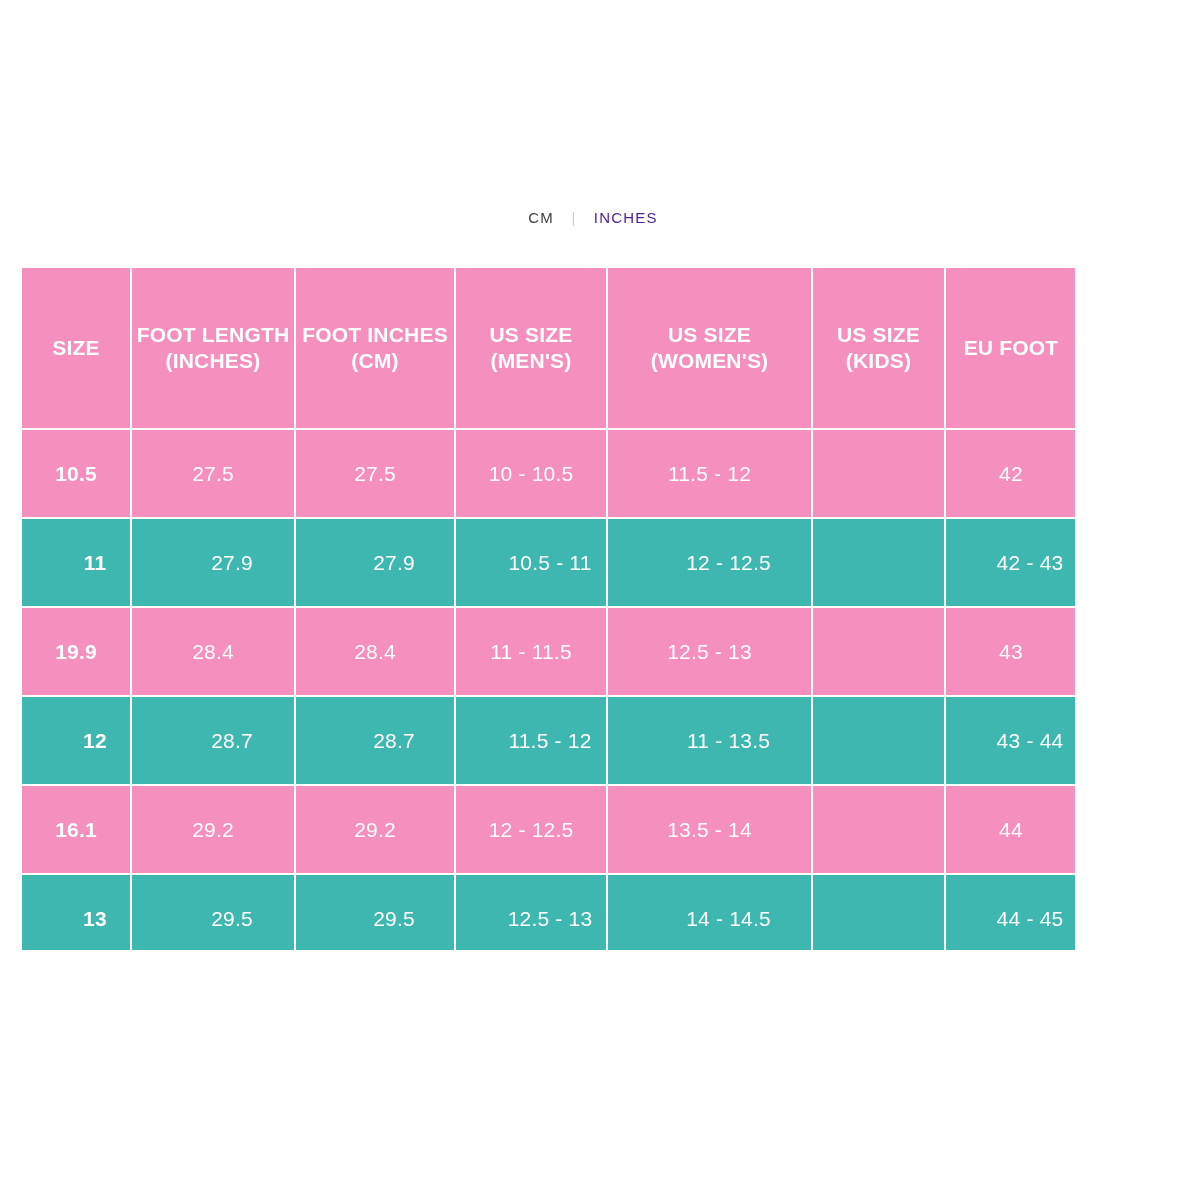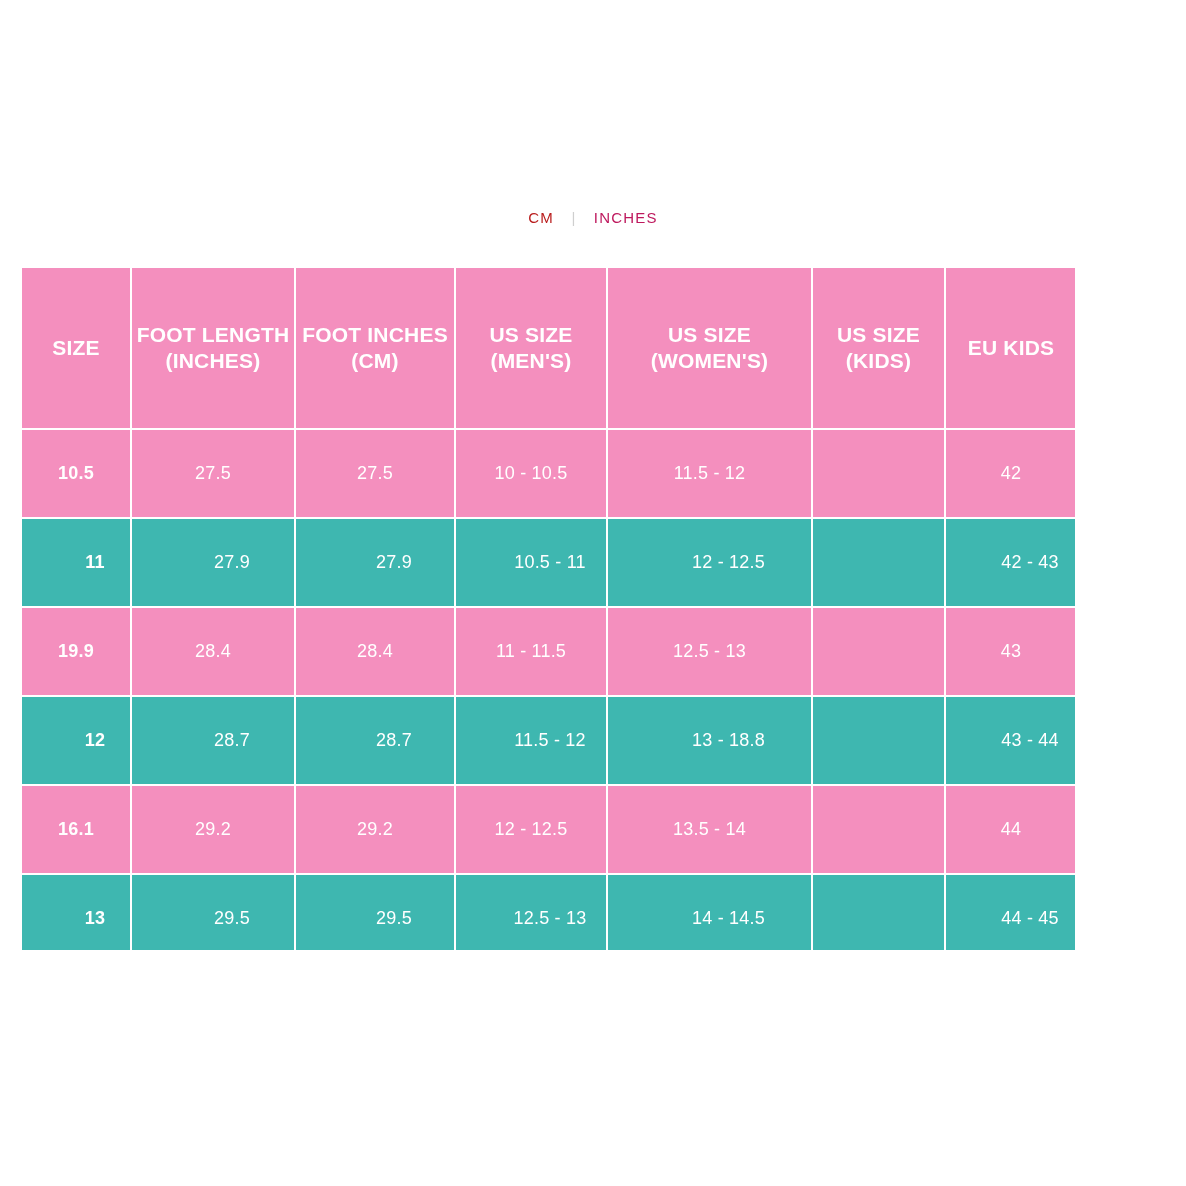--- a/index.html
+++ b/index.html
@@ -25,22 +25,22 @@
     font-size: 15px;
     letter-spacing: 1.2px;
     line-height: 20px;
     white-space: nowrap;
   }
   #unit-toggle .unit {
     display: inline-block;
     vertical-align: middle;
     font-weight: 400;
   }
-  #unit-toggle .unit.active { color: #b91c1c; }
-  #unit-toggle .unit.inactive { color: #be185d; }
+  #unit-toggle .unit.active { color: #404040; }
+  #unit-toggle .unit.inactive { color: #4c1d95; }
   #unit-toggle .sep {
     display: inline-block;
     vertical-align: middle;
     color: #cfcfcf;
     margin: 0 12px;
     font-weight: 300;
   }
 
   
   #size-table-viewport {
@@ -68,21 +68,21 @@
   }
   table.size-table thead th {
     height: 160px;
     font-size: 21px;
     font-weight: bold;
     line-height: 1.22;
     letter-spacing: 0.2px;
   }
   table.size-table tbody td {
     height: 87px;
-    font-size: 18px;
+    font-size: 21px;
     font-weight: 400;
     letter-spacing: 0.2px;
   }
   table.size-table tbody td.size-cell {
     font-weight: bold;
   }
   tr.row-pink th, tr.row-pink td { background: #f48fbe; }
   tr.row-teal th, tr.row-teal td { background: #3eb7b0; padding-left: 42px; }
 
   
@@ -117,21 +117,21 @@
         <col class="c-uk">
     </colgroup>
     <thead>
       <tr class="row-pink">
         <th>SIZE</th>
         <th>FOOT LENGTH (INCHES)</th>
         <th>FOOT INCHES (CM)</th>
         <th>US SIZE (MEN'S)</th>
         <th>US SIZE (WOMEN'S)</th>
         <th>US SIZE (KIDS)</th>
-        <th>EU KIDS</th>
+        <th>EU FOOT</th>
         <th>UK SIZE (MEN'S)</th>
       </tr>
     </thead>
     <tbody>
       <tr class="row-pink">
         <td class="size-cell">10.5</td>
         <td>27.5</td>
         <td>27.5</td>
         <td>10 - 10.5</td>
         <td>11.5 - 12</td>
@@ -157,21 +157,21 @@
         <td>12.5 - 13</td>
         <td></td>
         <td>43</td>
         <td>10.5 - 11</td>
       </tr>
       <tr class="row-teal">
         <td class="size-cell">12</td>
         <td>28.7</td>
         <td>28.7</td>
         <td>11.5 - 12</td>
-        <td>13 - 18.8</td>
+        <td>11 - 13.5</td>
         <td></td>
         <td>43 - 44</td>
         <td>11 - 11.5</td>
       </tr>
       <tr class="row-pink">
         <td class="size-cell">16.1</td>
         <td>29.2</td>
         <td>29.2</td>
         <td>12 - 12.5</td>
         <td>13.5 - 14</td>

